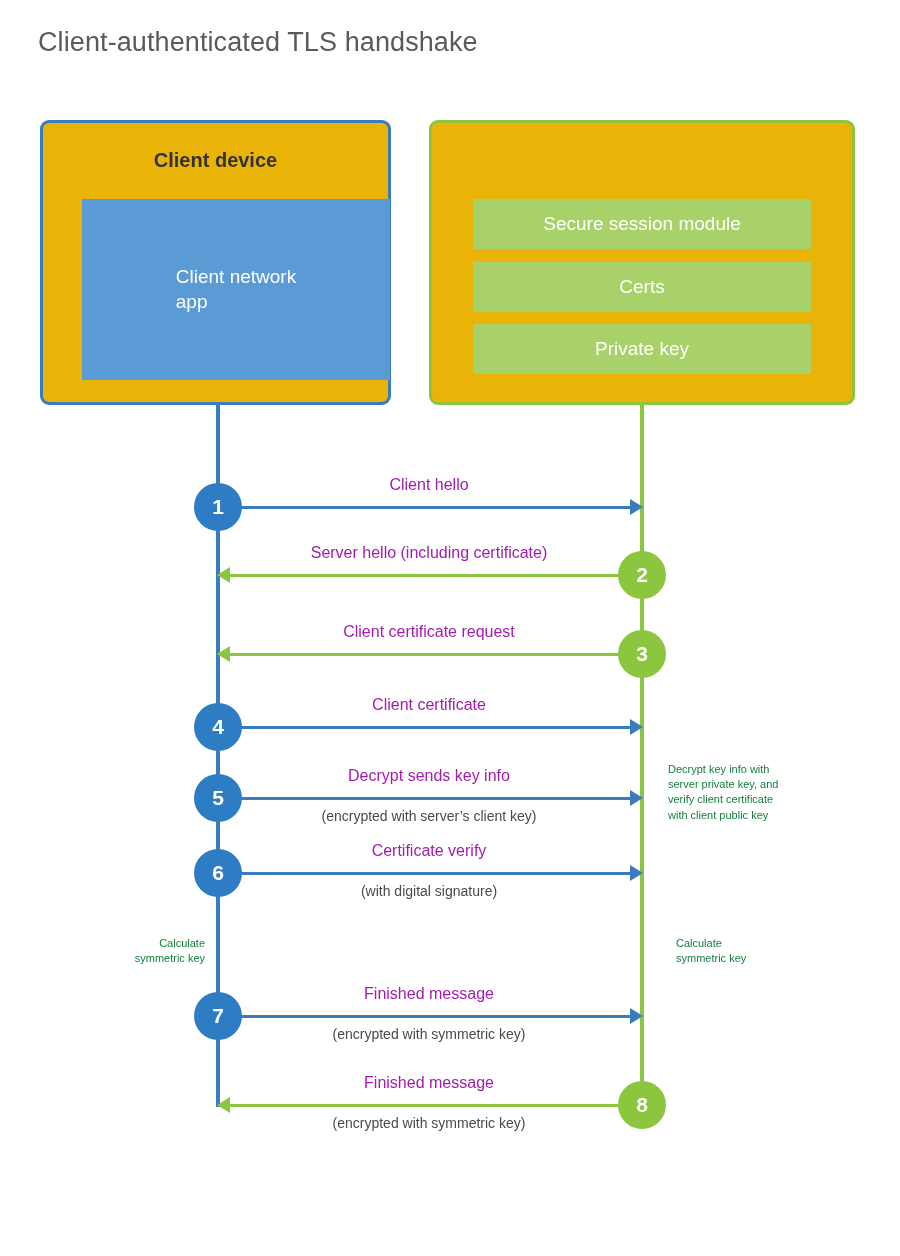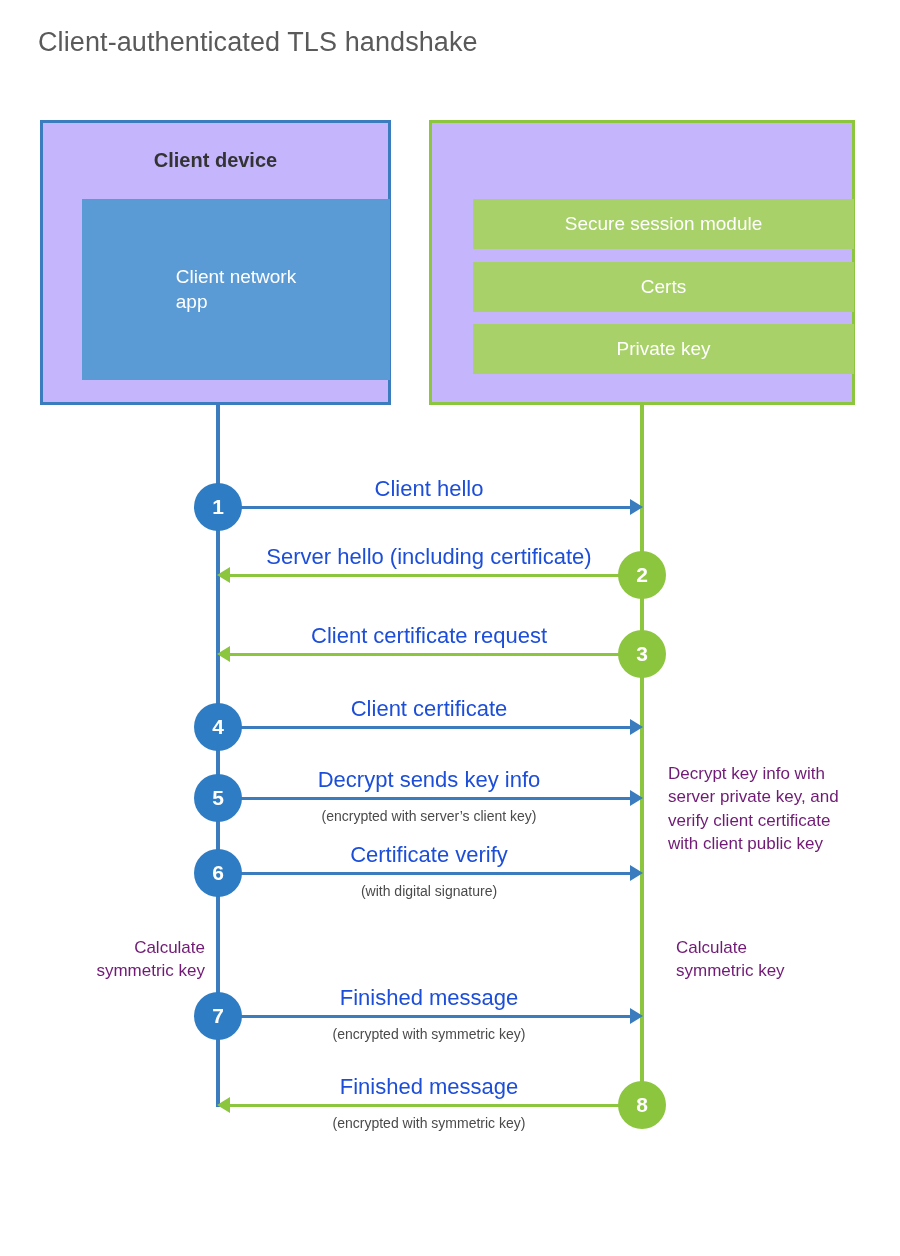--- a/index.html
+++ b/index.html
@@ -27,22 +27,23 @@
     font-size: 27px;
     font-weight: 400;
     color: #5a5a5a;
     letter-spacing: 0.1px;
     white-space: nowrap;
   }
 
   
   .party-box {
     position: absolute;
-    background: #c4b5fd;
+    background: #eab308;
     box-sizing: border-box;
+    border-radius: 9px;
   }
   #client-box {
     left: 40px;
     top: 120px;
     width: 351px;
     height: 285px;
     border: 3px solid #3b7cbf;
   }
   #server-box {
     left: 429px;
@@ -75,21 +76,21 @@
     display: flex;
     align-items: center;
     justify-content: center;
     text-align: left;
     line-height: 1.3;
     white-space: pre-line;
   }
   .server-block {
     position: absolute;
     left: 41px;
-    width: 381px;
+    width: 338px;
     height: 50px;
     background: #a9d169;
     color: #ffffff;
     font-size: 19px;
     display: flex;
     align-items: center;
     justify-content: center;
     text-align: center;
   }
   #server-block-0 { top: 76px; }
@@ -162,42 +163,42 @@
     justify-content: center;
   }
   .step-badge.on-client { left: 194px; background: #2e7cc3; }
   .step-badge.on-server { left: 618px; background: #8cc63e; }
 
   .msg-label {
     position: absolute;
     left: 218px;
     width: 422px;
     text-align: center;
-    font-size: 22px;
-    color: #1d4ed8;
+    font-size: 16px;
+    color: #a21caf;
     top: -31px;
     white-space: nowrap;
   }
   .msg-sublabel {
     position: absolute;
     left: 218px;
     width: 422px;
     text-align: center;
     font-size: 14px;
     color: #4a4a4a;
     top: 10px;
     white-space: nowrap;
   }
 
   
   .side-note {
     position: absolute;
-    font-size: 17px;
+    font-size: 11px;
     line-height: 1.38;
-    color: #701a75;
+    color: #15803d;
     white-space: pre-line;
   }
   #note-server-decrypt {
     left: 668px;
     top: 762px;
     width: 185px;
     text-align: left;
   }
   #note-client-symmetric {
     left: 20px;

